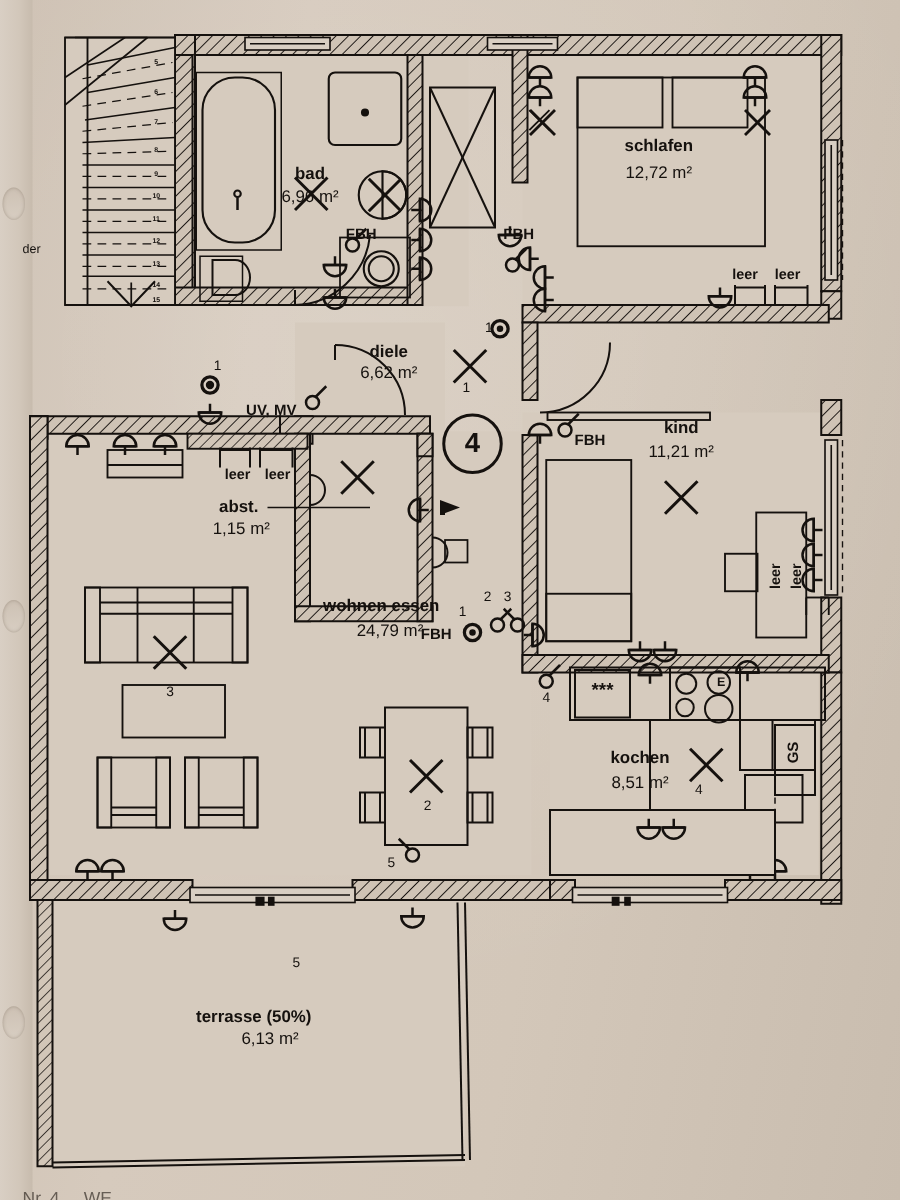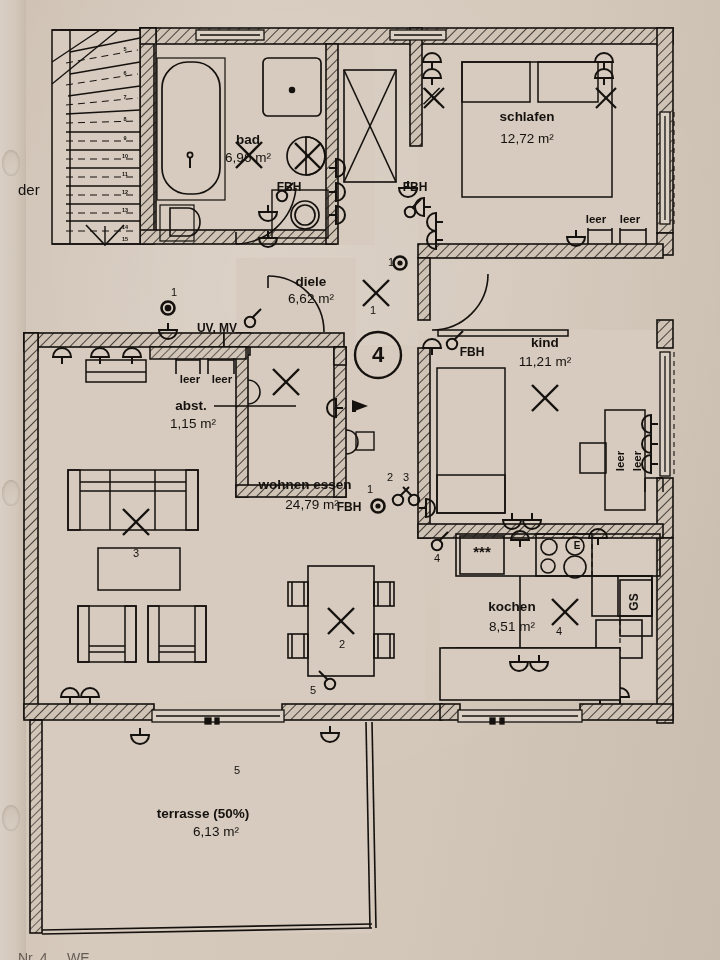--- a/index.html
+++ b/index.html
@@ -566,17 +566,17 @@
           <text x="125" y="175" font-size="5.5" font-weight="700" fill="#15110e" text-anchor="middle" font-family="&quot;Liberation Sans&quot;,&quot;DejaVu Sans&quot;,sans-serif">11</text>
           <text x="125" y="193" font-size="5.5" font-weight="700" fill="#15110e" text-anchor="middle" font-family="&quot;Liberation Sans&quot;,&quot;DejaVu Sans&quot;,sans-serif">12</text>
           <text x="125" y="211" font-size="5.5" font-weight="700" fill="#15110e" text-anchor="middle" font-family="&quot;Liberation Sans&quot;,&quot;DejaVu Sans&quot;,sans-serif">13</text>
           <text x="125" y="228" font-size="5.5" font-weight="700" fill="#15110e" text-anchor="middle" font-family="&quot;Liberation Sans&quot;,&quot;DejaVu Sans&quot;,sans-serif">14</text>
           <text x="125" y="240" font-size="5.5" font-weight="700" fill="#15110e" text-anchor="middle" font-family="&quot;Liberation Sans&quot;,&quot;DejaVu Sans&quot;,sans-serif">15</text>
         </g>
 
   </svg>
   </div>
 
-  <div id="edge-text-left" style="position:absolute;left:18px;top:181px;
-       font-size:15px;color:#15110e;font-weight:400;">der</div>
+  <div id="edge-text-left" style="position:absolute;left:18px;top:194px;
+       font-size:10px;color:#15110e;font-weight:400;">der</div>
   <div id="edge-text-bottom" style="position:absolute;left:18px;top:950px;
        font-size:14px;color:#2a231d;opacity:.65;">Nr. 4 ... WE</div>
 </div>
 
 </body></html>

